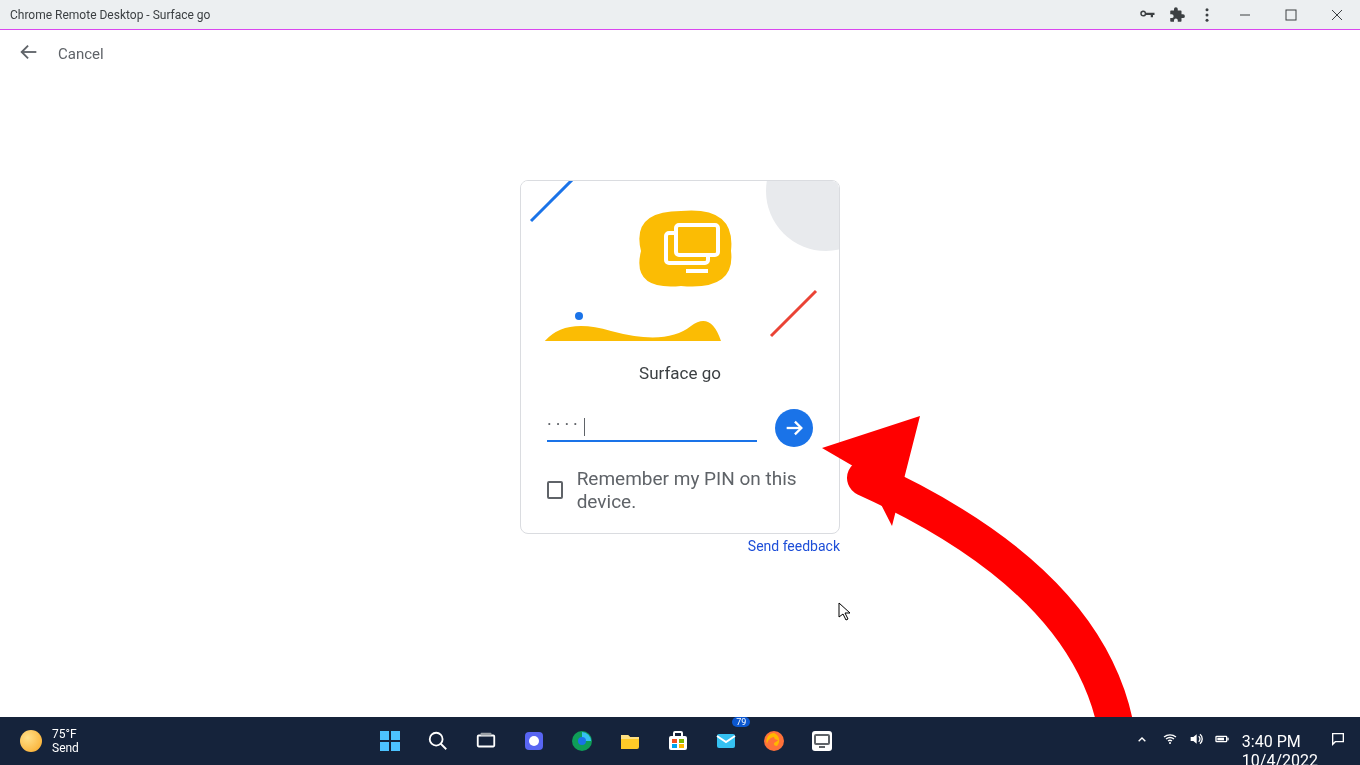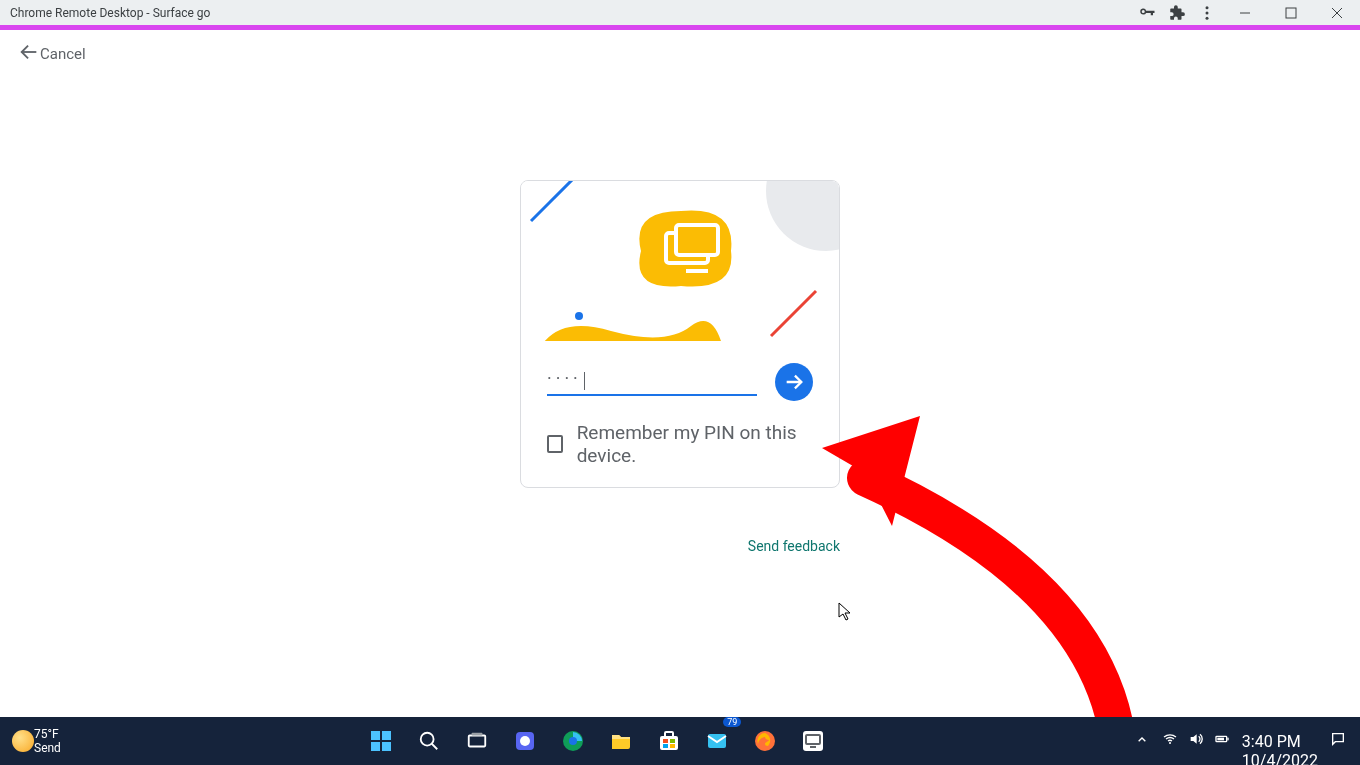--- a/index.html
+++ b/index.html
@@ -6,33 +6,34 @@
   html, body { width: 1360px; height: 765px; overflow: hidden; background: #fff; }
 
   
   .titlebar {
     height: 30px;
     background: #eceff1;
     display: flex;
     align-items: center;
     justify-content: space-between;
     padding-left: 10px;
-    border-bottom: 5px solid #d946ef;
+    border-bottom: 1px solid #d946ef;
   }
   .titlebar .title { font-size: 12px; color: #3c4043; }
   .titlebar .controls { display: flex; align-items: center; gap: 0; }
   .win-btn { width: 46px; height: 30px; display: flex; align-items: center; justify-content: center; cursor: pointer; }
   .icon-btn { width: 30px; height: 30px; display:flex; align-items:center; justify-content:center; cursor:pointer;}
   .icon-btn svg { width:18px; height:18px; fill:#3c4043;}
 
   
   .subbar {
     height: 48px;
     display: flex;
     align-items: center;
+    gap: 18px;
     padding-left: 18px;
     color: #5f6368;
   }
   .subbar .back svg { width: 22px; height: 22px; stroke: #5f6368; fill:none; stroke-width:2;}
   .subbar .cancel { font-size: 15px; color: #5f6368; cursor: pointer; }
 
   
   .content {
     position: absolute;
     top: 78px; left: 0; right: 0; bottom: 48px;
@@ -53,36 +54,36 @@
   .card-body { padding: 22px 26px 20px; }
   .dev-name { text-align: center; font-size: 17px; color: #3c4043; margin-bottom: 26px; }
   .pin-row { display:flex; align-items:center; gap:18px; margin-bottom:20px;}
   .pin-input-wrap { flex:1; border-bottom: 2px solid #1a73e8; padding-bottom:4px; font-size:18px; color:#5f6368; letter-spacing:4px;}
   .pin-input-wrap .caret { display:inline-block; width:1px; height:18px; background:#5f6368; vertical-align:middle; margin-left:2px;}
   .go-btn { width:38px; height:38px; border-radius:50%; background:#1a73e8; display:flex; align-items:center; justify-content:center; cursor:pointer;}
   .go-btn svg { width:22px; height:22px; stroke:#fff; fill:none; stroke-width:2.5;}
   .remember-row { display:flex; align-items:center; gap:14px; font-size:19px; color:#5f6368;}
   .chk { width:18px; height:18px; border:2px solid #5f6368; border-radius:2px;}
 
-  .feedback { position:absolute; left:50%; transform:translateX(-50%); top:460px; width:320px; text-align:right; font-size:14px; color:#0f766e; cursor:pointer;}
+  .feedback { position:absolute; left:50%; transform:translateX(-50%); top:460px; width:320px; text-align:right; font-size:14px; color:#1d4ed8; cursor:pointer;}
 
   
   .annotation { position:absolute; pointer-events:none; }
 
   
   .cursor-arrow { position:absolute; left:838px; top:524px; }
 
   
   .taskbar {
     position: absolute; left:0; right:0; bottom:0; height:48px;
     background: #15233b;
     display:flex; align-items:center; justify-content:space-between;
     color:#fff;
   }
-  .tb-left { display:flex; align-items:center; padding-left:12px;}
+  .tb-left { display:flex; align-items:center; gap:10px; padding-left:20px;}
   .weather-icon {width:22px; height:22px; border-radius:50%; background:radial-gradient(circle at 35% 35%, #ffe08a, #f9a825);}
   .weather-text { font-size:12px; line-height:1.2;}
   .tb-center { display:flex; align-items:center; gap:8px;}
   .tb-center .tb-item{width:40px;height:40px;display:flex;align-items:center;justify-content:center;border-radius:4px;cursor:pointer;}
   .tb-right{display:flex;align-items:center;gap:12px;padding-right:14px;}
   .tray-icons{display:flex;align-items:center;gap:10px;}
   .clock{font-size:16px;line-height:1.2;margin-top:20px;}
   .tb-right svg{width:16px;height:16px;fill:#fff;}
   .chev{cursor:pointer;font-size:14px;}
 
@@ -154,20 +155,21 @@
         <path d="M120 70 Q110 30 160 30 Q215 25 210 70 Q215 110 160 105 Q110 110 120 70 Z" fill="#fbbc04"></path>
         <rect x="145" y="52" width="42" height="30" rx="3" fill="none" stroke="#fff" stroke-width="4"></rect>
         <rect x="155" y="44" width="42" height="30" rx="3" fill="#fbbc04" stroke="#fff" stroke-width="4"></rect>
         <line x1="165" y1="90" x2="187" y2="90" stroke="#fff" stroke-width="4"></line>
         <circle cx="58" cy="135" r="4" fill="#1a73e8"></circle>
         <path d="M20 165 Q40 135 90 150 Q145 165 170 145 Q190 130 200 160 L200 170 L20 170 Z" fill="#fbbc04"></path>
         <line x1="250" y1="155" x2="295" y2="110" stroke="#ea4335" stroke-width="3"></line>
       </svg>
     </div>
     <div class="card-body">
+      <div class="dev-name">Surface go</div>
       <div class="pin-row">
         <div class="pin-input-wrap">
           <span>····</span><span class="caret"></span>
         </div>
         <div class="go-btn">
           <svg viewBox="0 0 24 24">
               <line x1="4" y1="12" x2="20" y2="12"></line>
               <polyline points="13 5 20 12 13 19"></polyline>
             </svg>
         </div>

